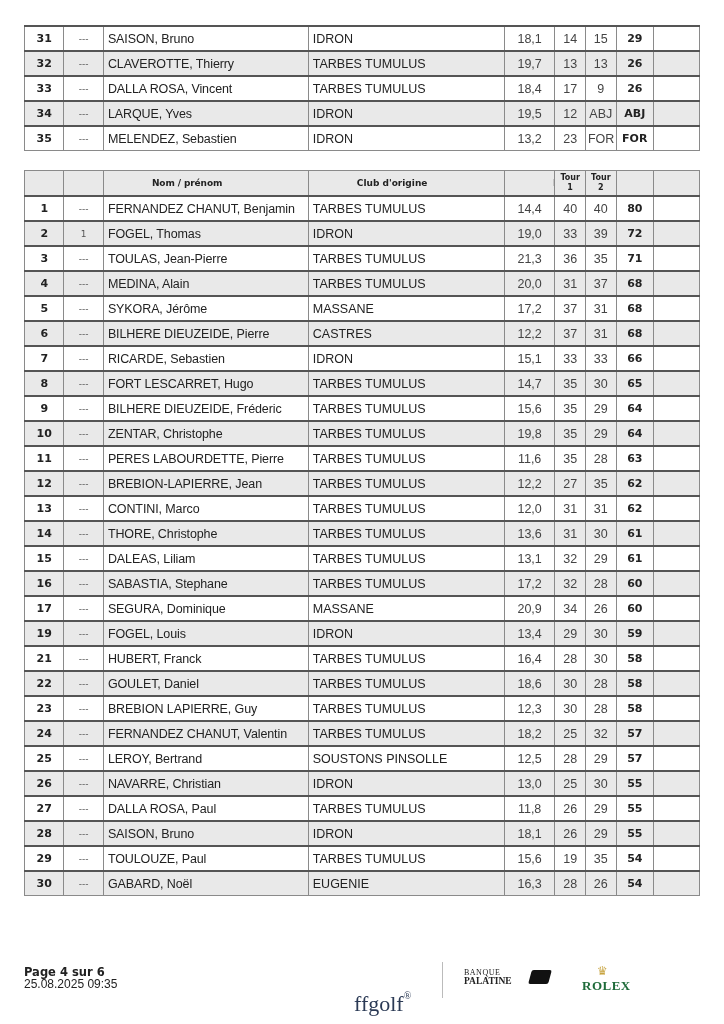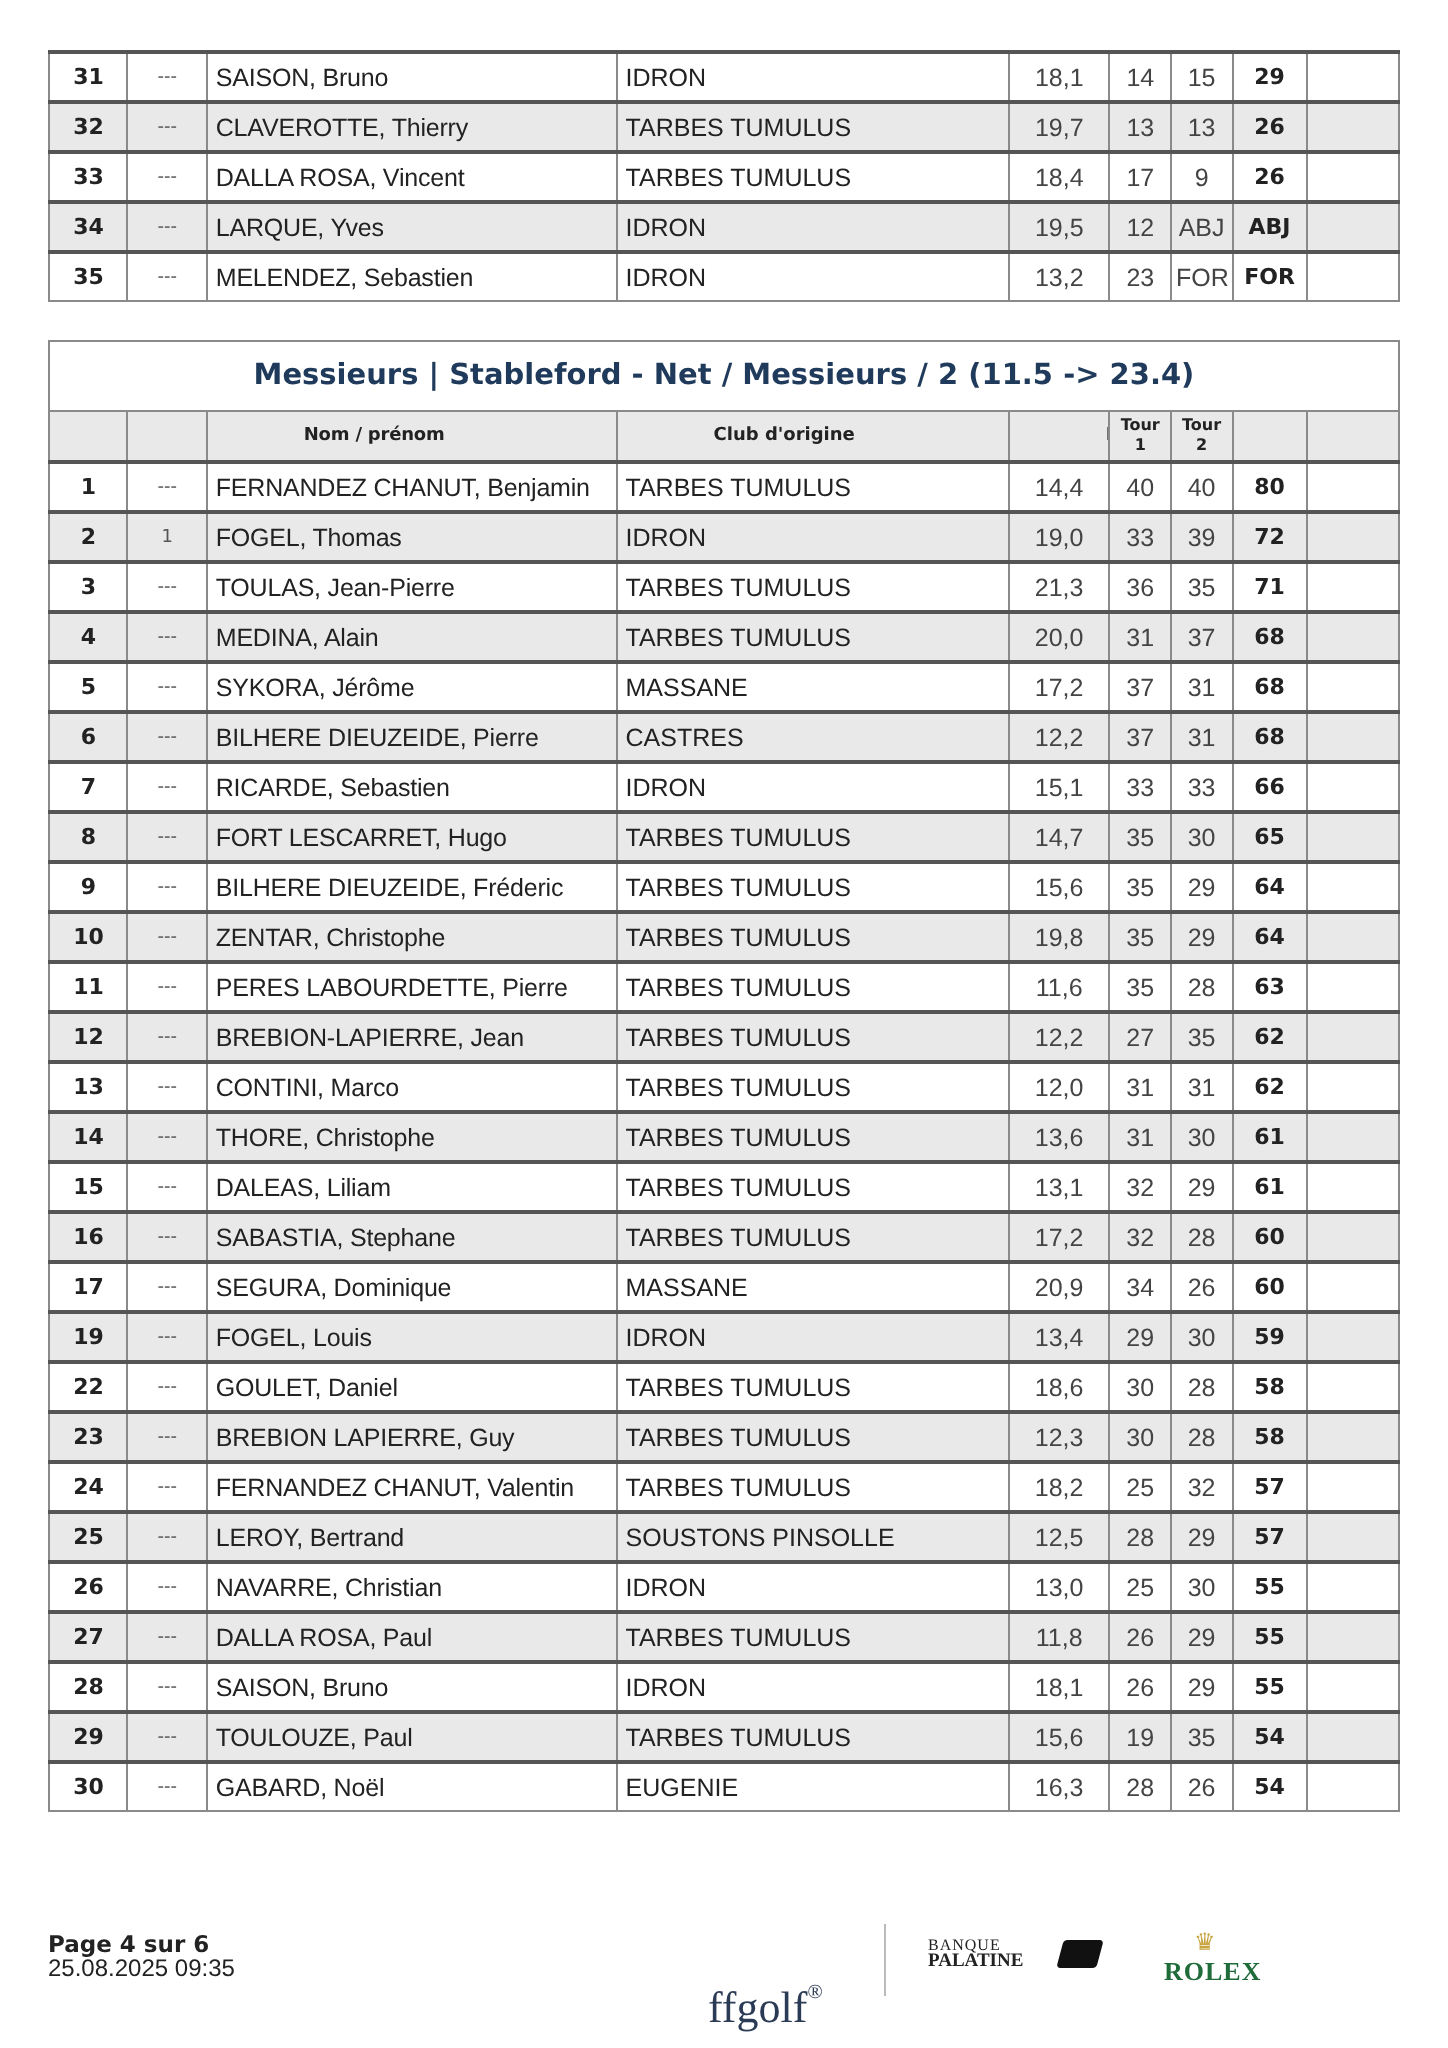--- a/index.html
+++ b/index.html
@@ -117,23 +117,20 @@
       <col class="c-nom">
       <col class="c-club">
       <col class="c-idx">
       <col class="c-t1">
       <col class="c-t2">
       <col class="c-tot">
       <col class="c-nidx">
   </colgroup>
   <thead>
     <tr>
-      <td colspan="9" class="title-cell">Messieurs | Stableford - Net / Messieurs / 2 (11.5 -&gt; 23.4)</td>
-    </tr>
-    <tr>
       <th class="c-pos">Pos.</th>
       <th class="c-prix">Prix</th>
       <th class="c-nom">Nom / prénom</th>
       <th class="c-club">Club d'origine</th>
       <th class="c-idx">Index</th>
       <th class="c-t1">
           <span>Tour</span>
           <span>1</span>
         </th>
       <th class="c-t2">
@@ -337,20 +334,31 @@
         <td class="c-prix">---</td>
         <td class="c-nom">FOGEL, Louis</td>
         <td class="c-club">IDRON</td>
         <td class="c-idx">13,4</td>
         <td class="c-t1">29</td>
         <td class="c-t2">30</td>
         <td class="c-tot">59</td>
         <td class="c-nidx"></td>
       </tr>
       <tr class="row">
+        <td class="c-pos">21</td>
+        <td class="c-prix">---</td>
+        <td class="c-nom">HUBERT, Franck</td>
+        <td class="c-club">TARBES TUMULUS</td>
+        <td class="c-idx">16,4</td>
+        <td class="c-t1">28</td>
+        <td class="c-t2">30</td>
+        <td class="c-tot">58</td>
+        <td class="c-nidx"></td>
+      </tr>
+      <tr class="row">
         <td class="c-pos">22</td>
         <td class="c-prix">---</td>
         <td class="c-nom">GOULET, Daniel</td>
         <td class="c-club">TARBES TUMULUS</td>
         <td class="c-idx">18,6</td>
         <td class="c-t1">30</td>
         <td class="c-t2">28</td>
         <td class="c-tot">58</td>
         <td class="c-nidx"></td>
       </tr>

